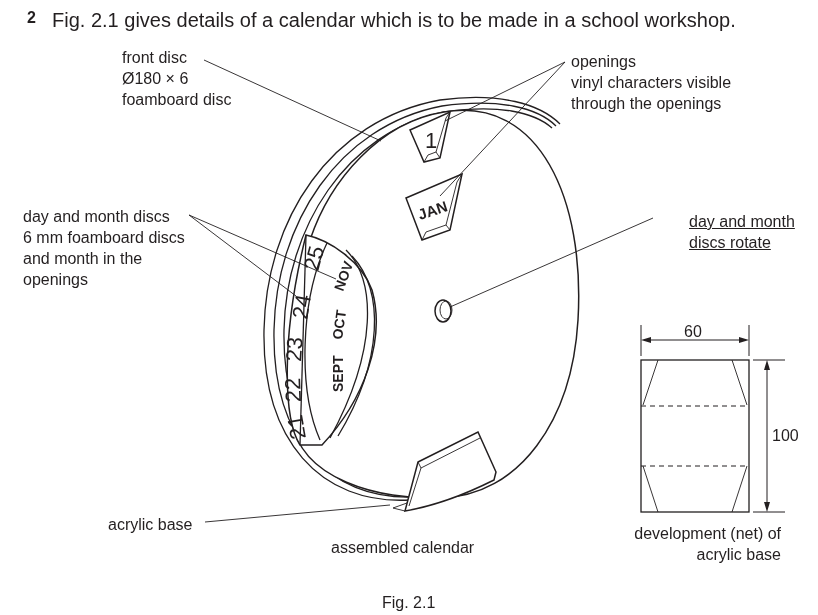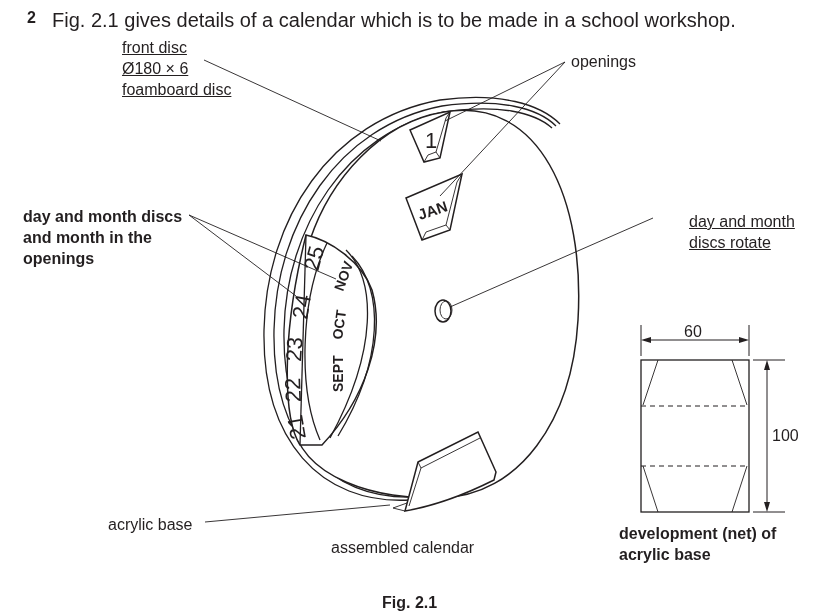--- a/index.html
+++ b/index.html
@@ -1,21 +1,21 @@
 <!DOCTYPE html>
 <html><head>
 <meta charset="utf-8">
 <style>
   html, body { margin: 0; padding: 0; background: #ffffff; }
   body { width: 818px; height: 615px; position: relative; overflow: hidden;
          font-family: "Liberation Sans", sans-serif; color: #231f20; }
   .t { position: absolute; font-size: 16px; line-height: 21px; white-space: nowrap; }
   .qnum { position: absolute; left: 27px; top: 9px; font-size: 16px; font-weight: bold; }
   .qtext { position: absolute; left: 52px; top: 9px; font-size: 20px; }
-  .caption { position: absolute; font-size: 16px; font-weight: bold; }
+  .caption { position: absolute; font-size: 16px; font-weight: normal; }
   svg.draw { position: absolute; left: 0; top: 0; }
   .ln { stroke: #231f20; fill: none; stroke-width: 1.3; }
   .thin { stroke: #231f20; fill: none; stroke-width: 0.9; }
   .face { fill: #ffffff; stroke: #231f20; stroke-width: 1.5; }
   .dash { stroke: #231f20; stroke-width: 1; stroke-dasharray: 5 4; fill: none; }
   .dim { stroke: #231f20; stroke-width: 1; fill: none; }
   .svgtxt { font-family: "Liberation Sans", sans-serif; fill: #231f20; }
   .cond { font-family: "Liberation Sans", sans-serif; fill: #231f20; font-weight: bold; }
 </style>
 </head>
@@ -110,43 +110,46 @@
 
     <line class="dim" x1="753" y1="360" x2="785" y2="360"></line>
     <line class="dim" x1="753" y1="512" x2="785" y2="512"></line>
     <line class="dim" x1="767" y1="366" x2="767" y2="506"></line>
     <path d="M 767 360 L 764 370 L 770 370 Z" fill="#231f20"></path>
     <path d="M 767 512 L 764 502 L 770 502 Z" fill="#231f20"></path>
     <text class="svgtxt" font-size="16" x="772" y="441">100</text>
   </g>
 </svg>
 
-<div class="t" style="left:122px; top:37px;text-decoration:underline;">
+<div class="t" style="left:122px; top:47px;">
   <div>front disc</div>
   <div>Ø180 × 6</div>
   <div>foamboard disc</div>
 </div>
 
 <div class="t" style="left:571px; top:51px;">
   <div>openings</div>
+  <div>vinyl characters visible</div>
+  <div>through the openings</div>
 </div>
 
-<div class="t" style="left:23px; top:206px;font-weight:bold;">
+<div class="t" style="left:23px; top:206px;">
   <div>day and month discs</div>
+  <div>6 mm foamboard discs</div>
   <div>and month in the</div>
   <div>openings</div>
 </div>
 
 <div class="t" style="left:689px; top:211px;text-decoration:underline;">
   <div>day and month</div>
   <div>discs rotate</div>
 </div>
 
 <div class="t" style="left:108px; top:514px;">acrylic base</div>
 
 <div class="t" style="left:331px; top:537px;">assembled calendar</div>
 
-<div class="t" style="left:619px; top:523px; text-align:left; width:162px;font-weight:bold;">
+<div class="t" style="left:619px; top:523px; text-align:right; width:162px;">
   <div>development (net) of</div>
   <div>acrylic base</div>
 </div>
 
 <div class="caption" style="left:382px; top:594px;">Fig. 2.1</div>
 
 </body></html>

